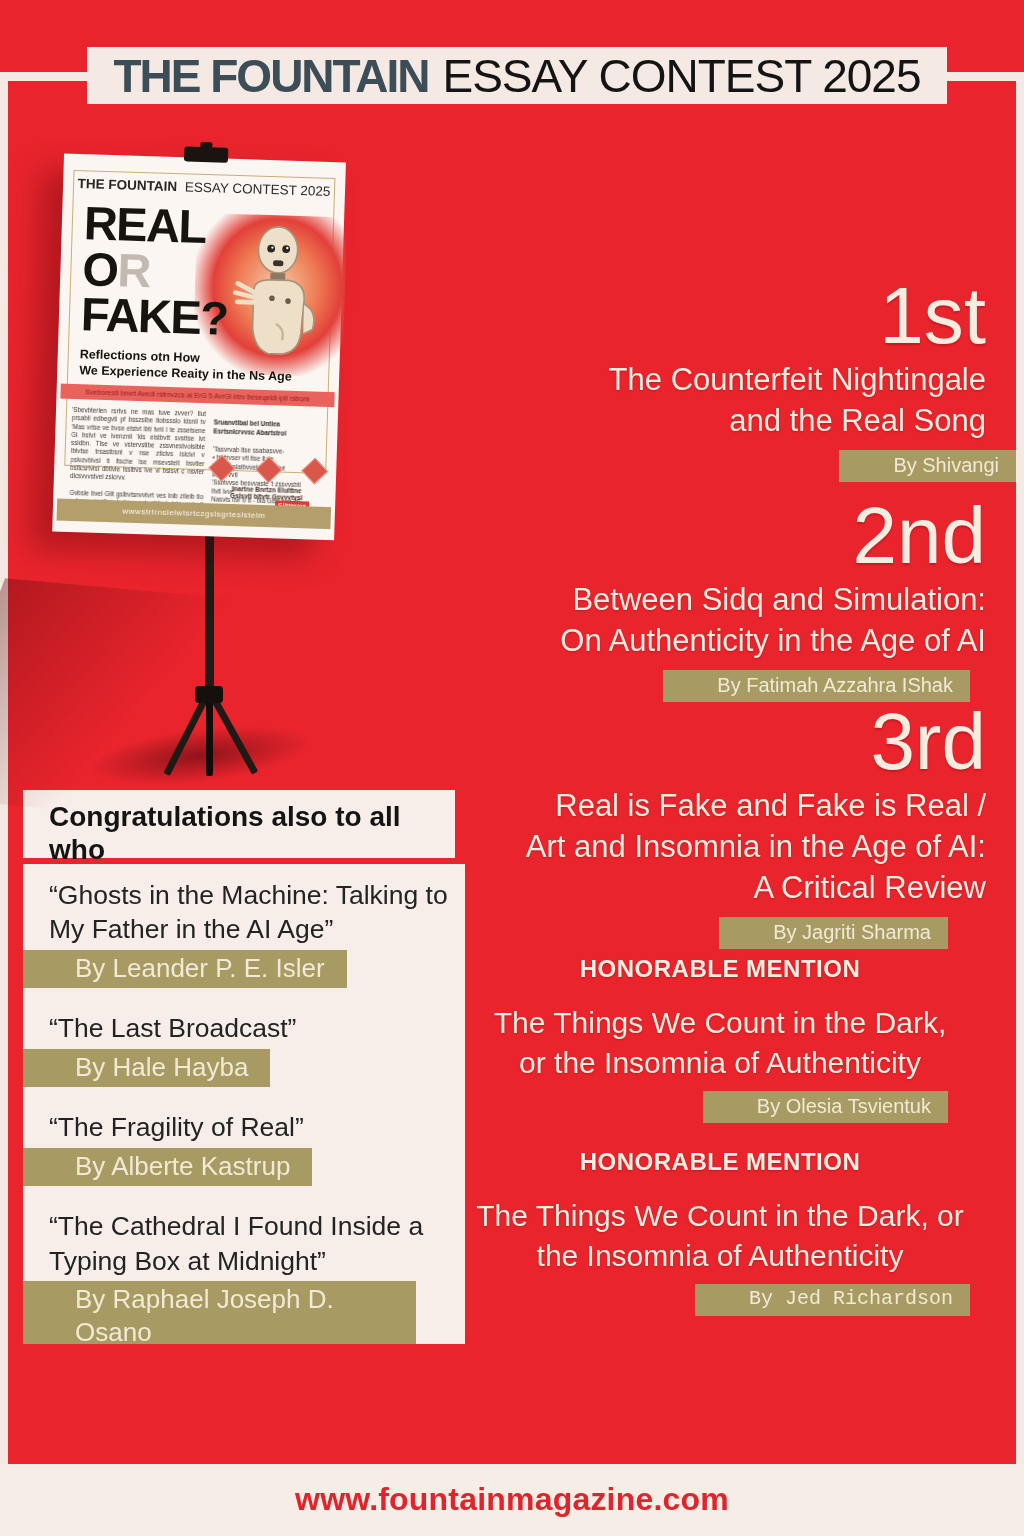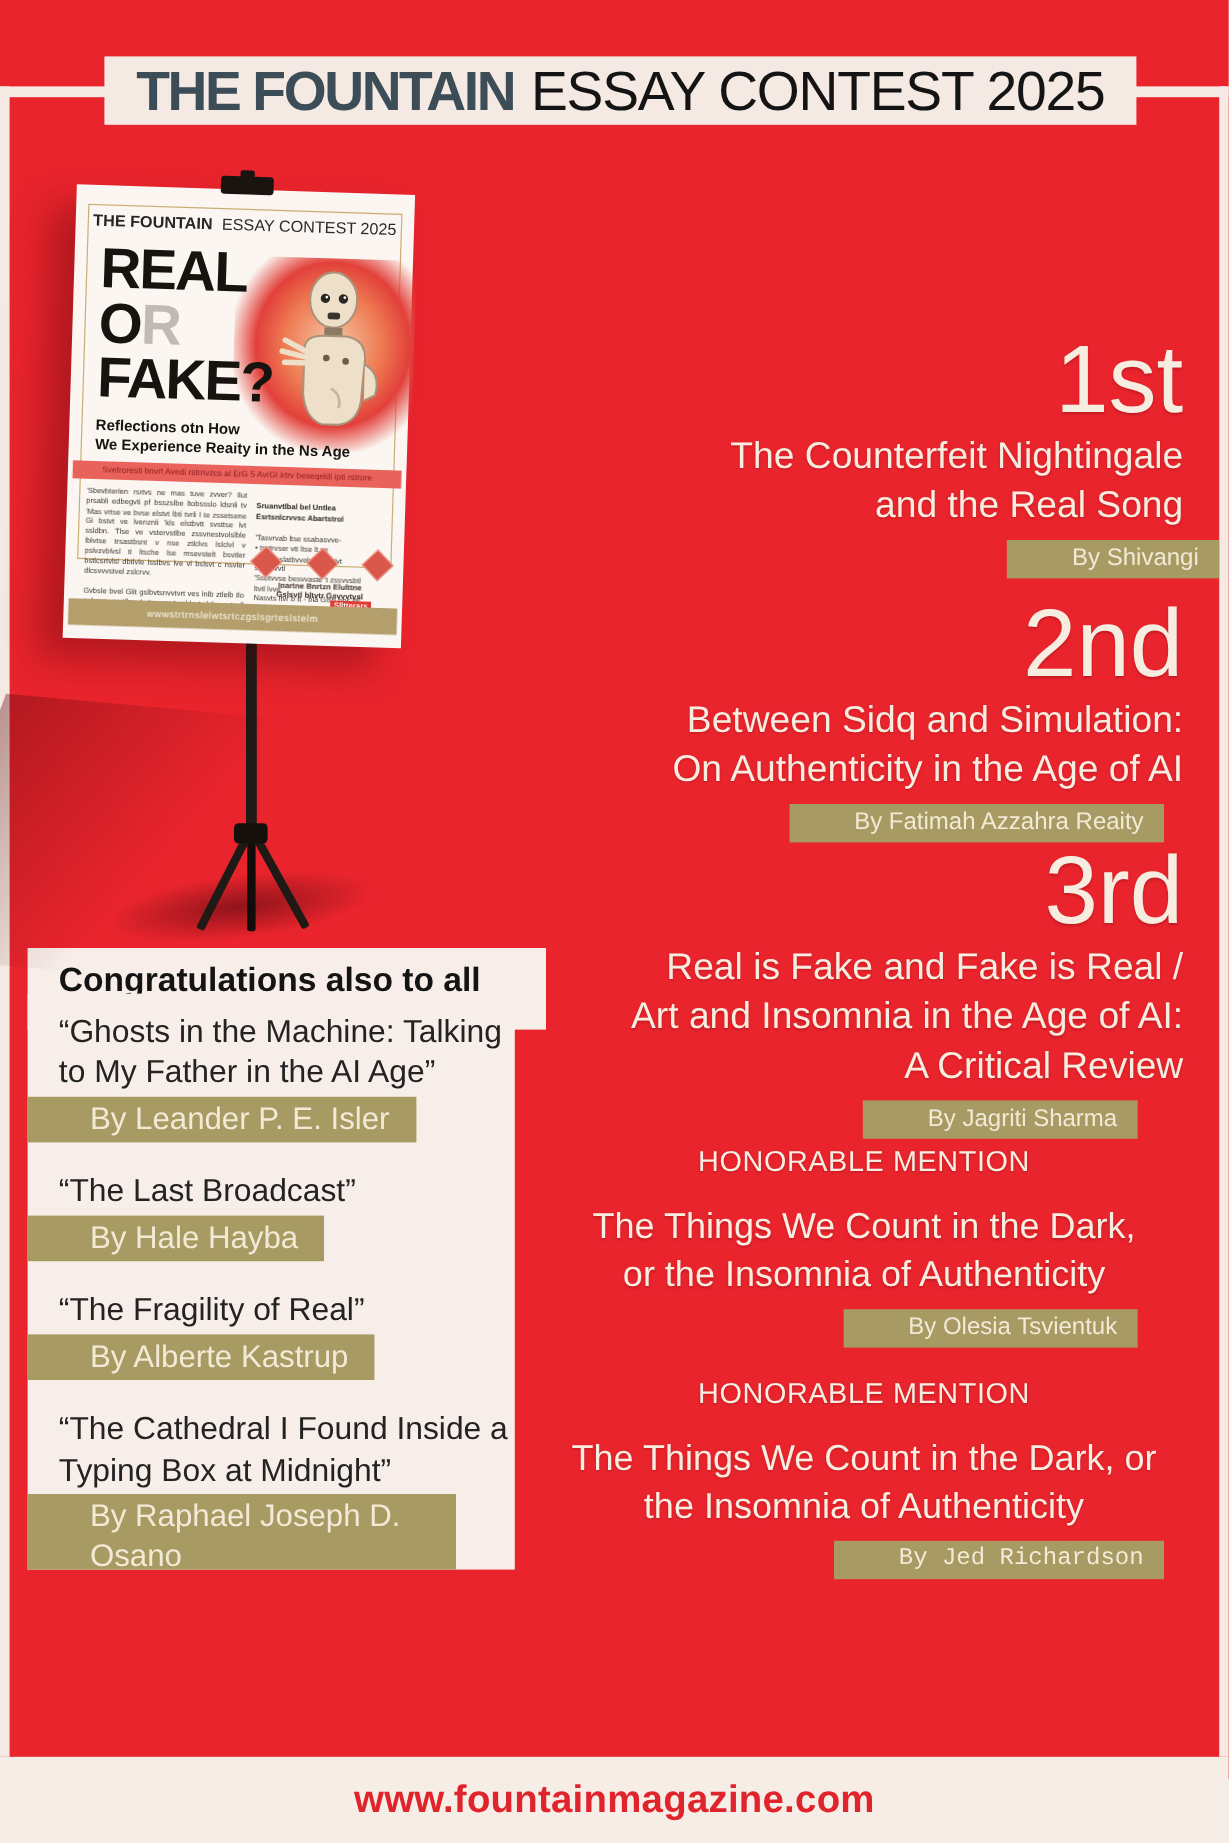--- a/index.html
+++ b/index.html
@@ -37,35 +37,35 @@
   .byline{
     display:inline-block;background:#A79A62;color:#F2EAD6;font-size:20px;line-height:1.2;
     padding:3px 17px 5px 54px;margin-top:8px;
   }
   .place1{top:276px;} .place2{top:496px;} .place3{top:702px;}
   .place2 .byline{margin-right:46px;}
   .place3 .byline{margin-right:68px;}
 
   
   .hm{position:absolute;left:430px;width:580px;text-align:center;color:#F7EEE1;}
-  .hm .hm-label{font-size:24px;font-weight:400;letter-spacing:0.5px;
+  .hm .hm-label{font-size:24px;font-weight:700;letter-spacing:0.5px;
     text-shadow:0 1px 2px rgba(125,8,12,0.4);}
   .hm .hm-title{font-size:30px;line-height:1.33;font-weight:400;margin-top:20px;
     text-shadow:0 1px 2px rgba(125,8,12,0.35);}
   .hm .byline{display:block;width:fit-content;margin-left:auto;margin-top:8px;}
   .hm1{top:955px;} .hm1 .byline{margin-right:62px;}
   .hm2{top:1148px;} .hm2 .byline{margin-right:40px;font-family:Liberation Mono, monospace;}
 
   
   .tt-header{
     position:absolute;left:23px;top:790px;width:406px;height:58px;background:#F8EEE9;
     padding:10px 0 0 26px;font-size:28px;font-weight:700;color:#141414;line-height:1.18;
   }
   .tt-body{
-    position:absolute;left:23px;top:828px;width:406px;height:480px;background:#F8EEE9;
+    position:absolute;left:23px;top:864px;width:442px;height:480px;background:#F8EEE9;
     padding:14px 0 0 26px;box-sizing:border-box;overflow:hidden;
   }
   .tt-item{margin-bottom:23px;}
   .tt-title{font-size:26.5px;line-height:1.3;color:#232323;font-weight:400;}
   .tt-bar{
     position:relative;left:-49px;width:fit-content;background:#A79A62;color:#F2EAD6;
     font-size:26px;line-height:1.25;padding:2px 22px 4px 75px;margin-top:3px;
   }
 
   
@@ -148,21 +148,21 @@
     </div>
     <div class="byline">By Shivangi</div>
   </div>
 
   <div class="place place2">
     <div class="rank">2nd</div>
     <div class="ptitle">
       <div>Between Sidq and Simulation:</div>
       <div>On Authenticity in the Age of AI</div>
     </div>
-    <div class="byline">By Fatimah Azzahra Reaity</div>
+    <div class="byline">By Fatimah Azzahra IShak</div>
   </div>
 
   <div class="place place3">
     <div class="rank">3rd</div>
     <div class="ptitle">
       <div>Real is Fake and Fake is Real /</div>
       <div>Art and Insomnia in the Age of AI:</div>
       <div>A Critical Review</div>
     </div>
     <div class="byline">By Jagriti Sharma</div>

